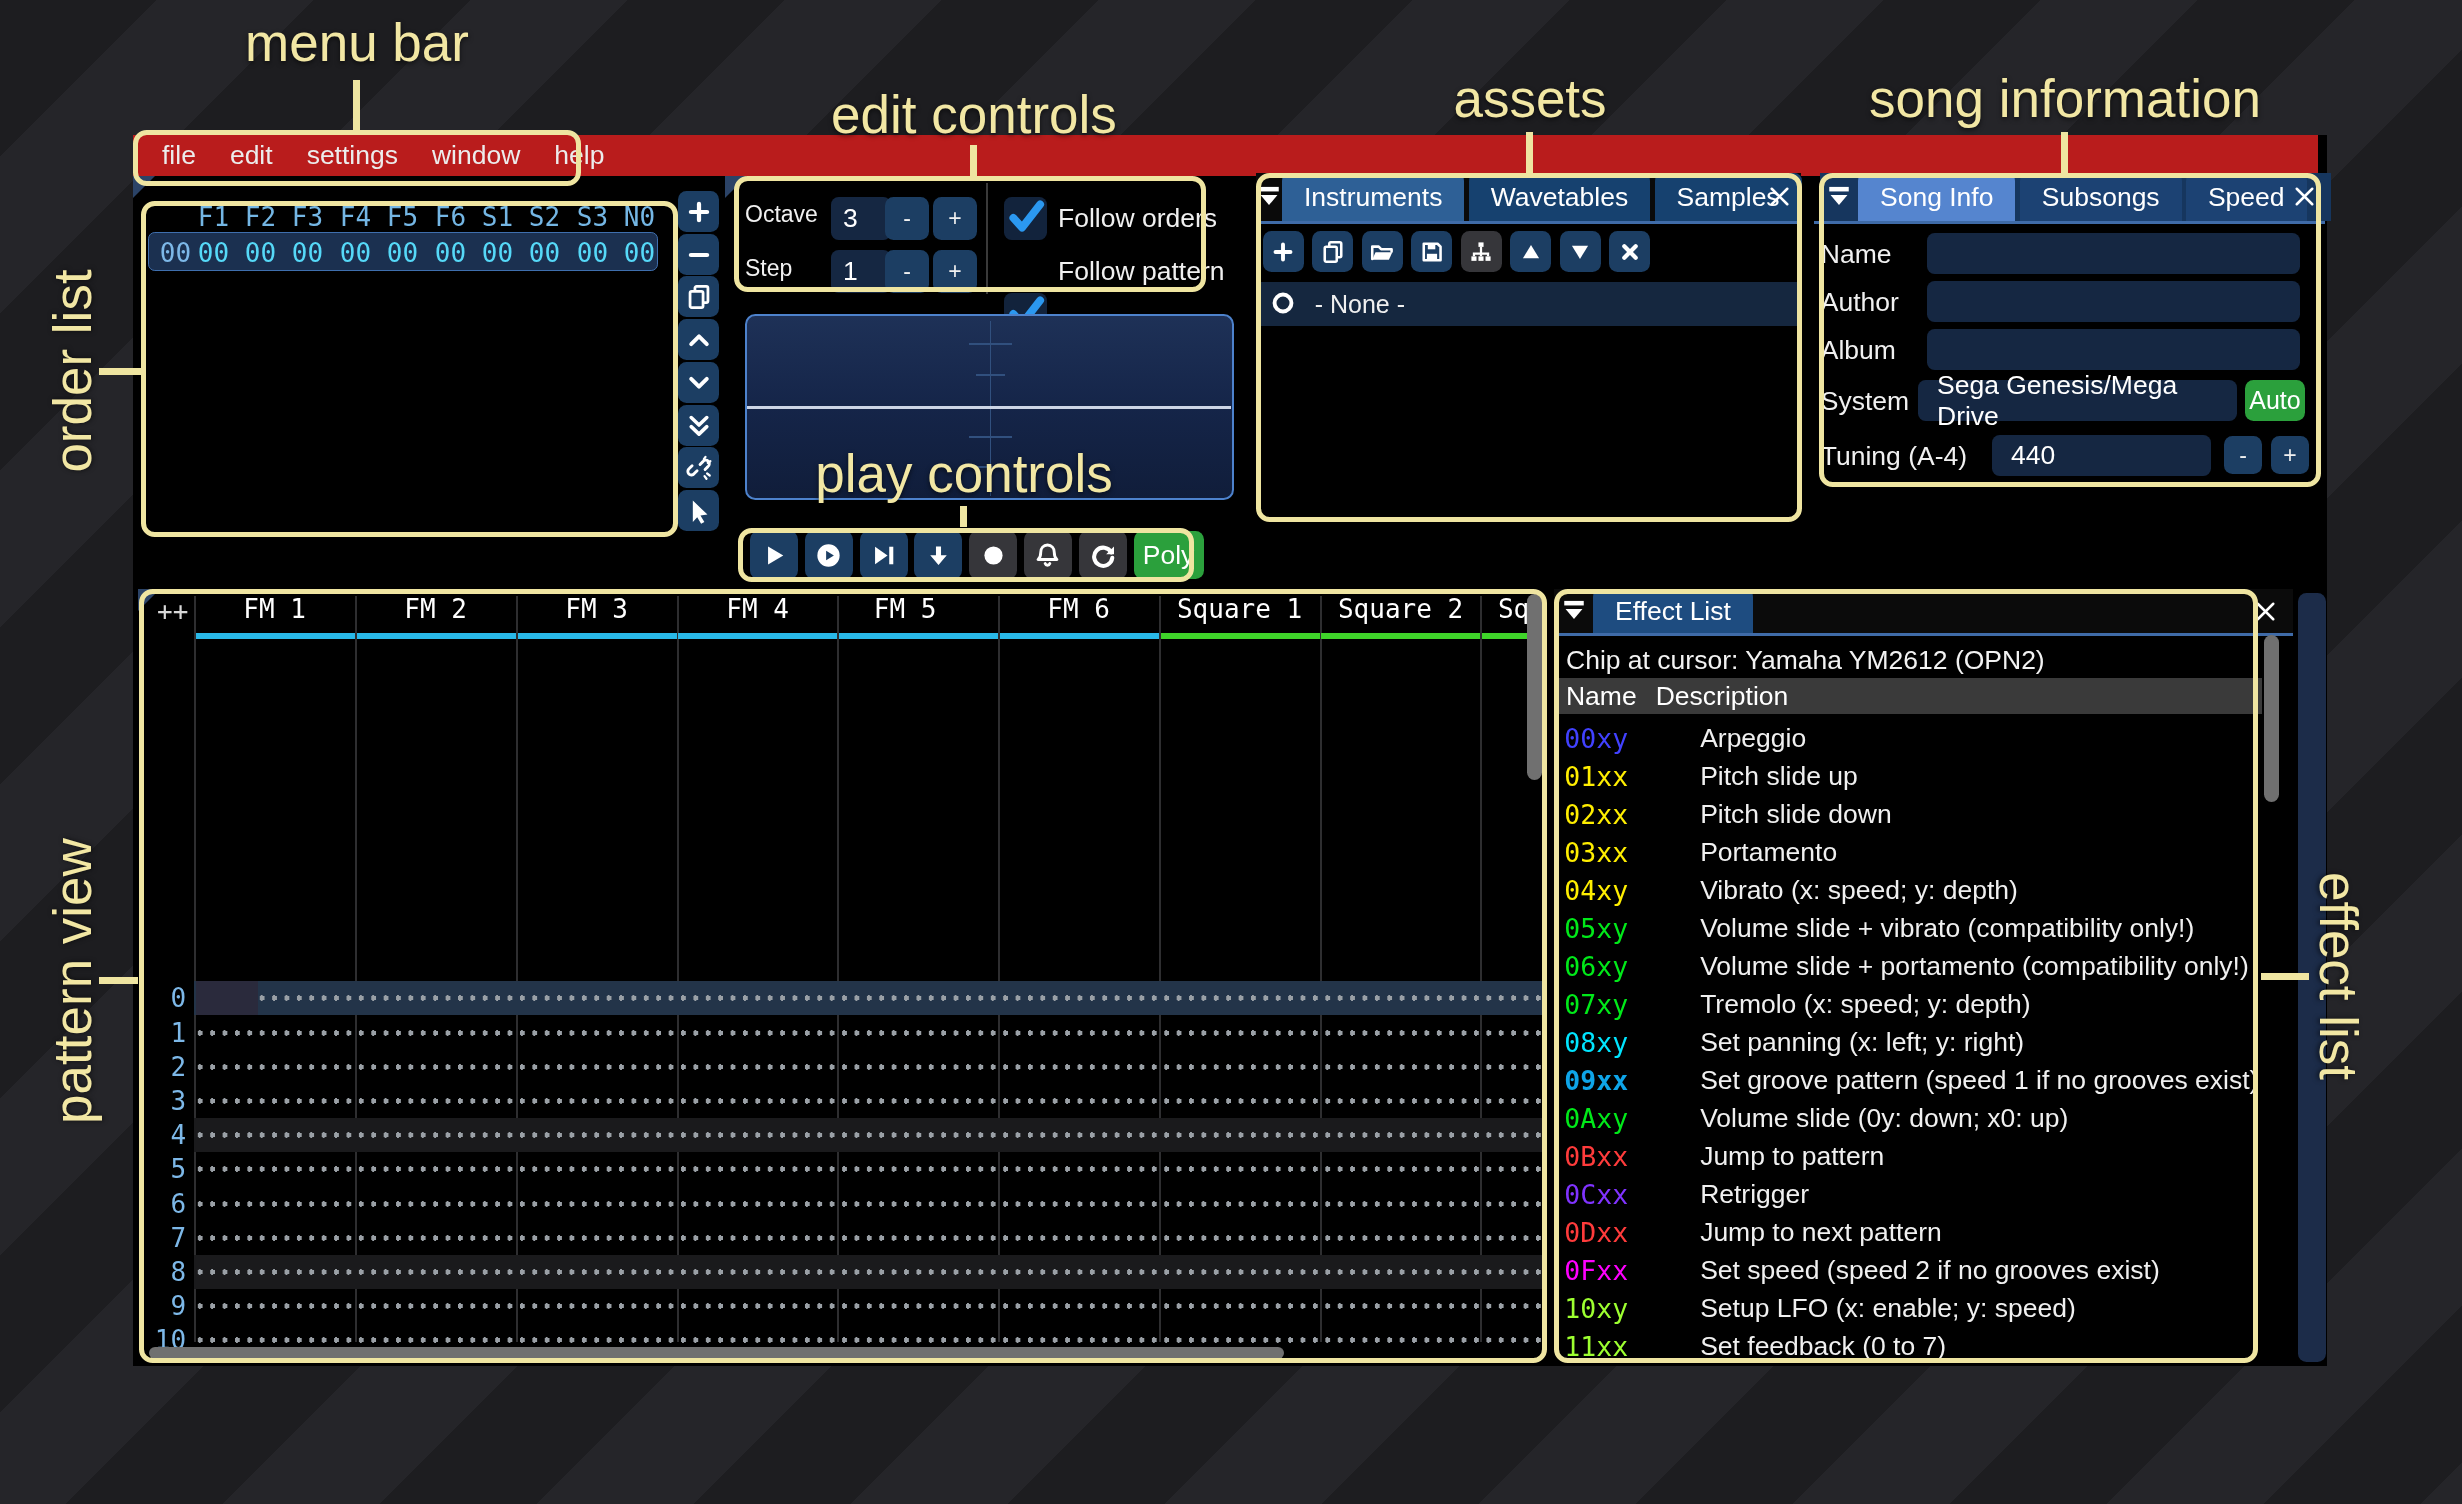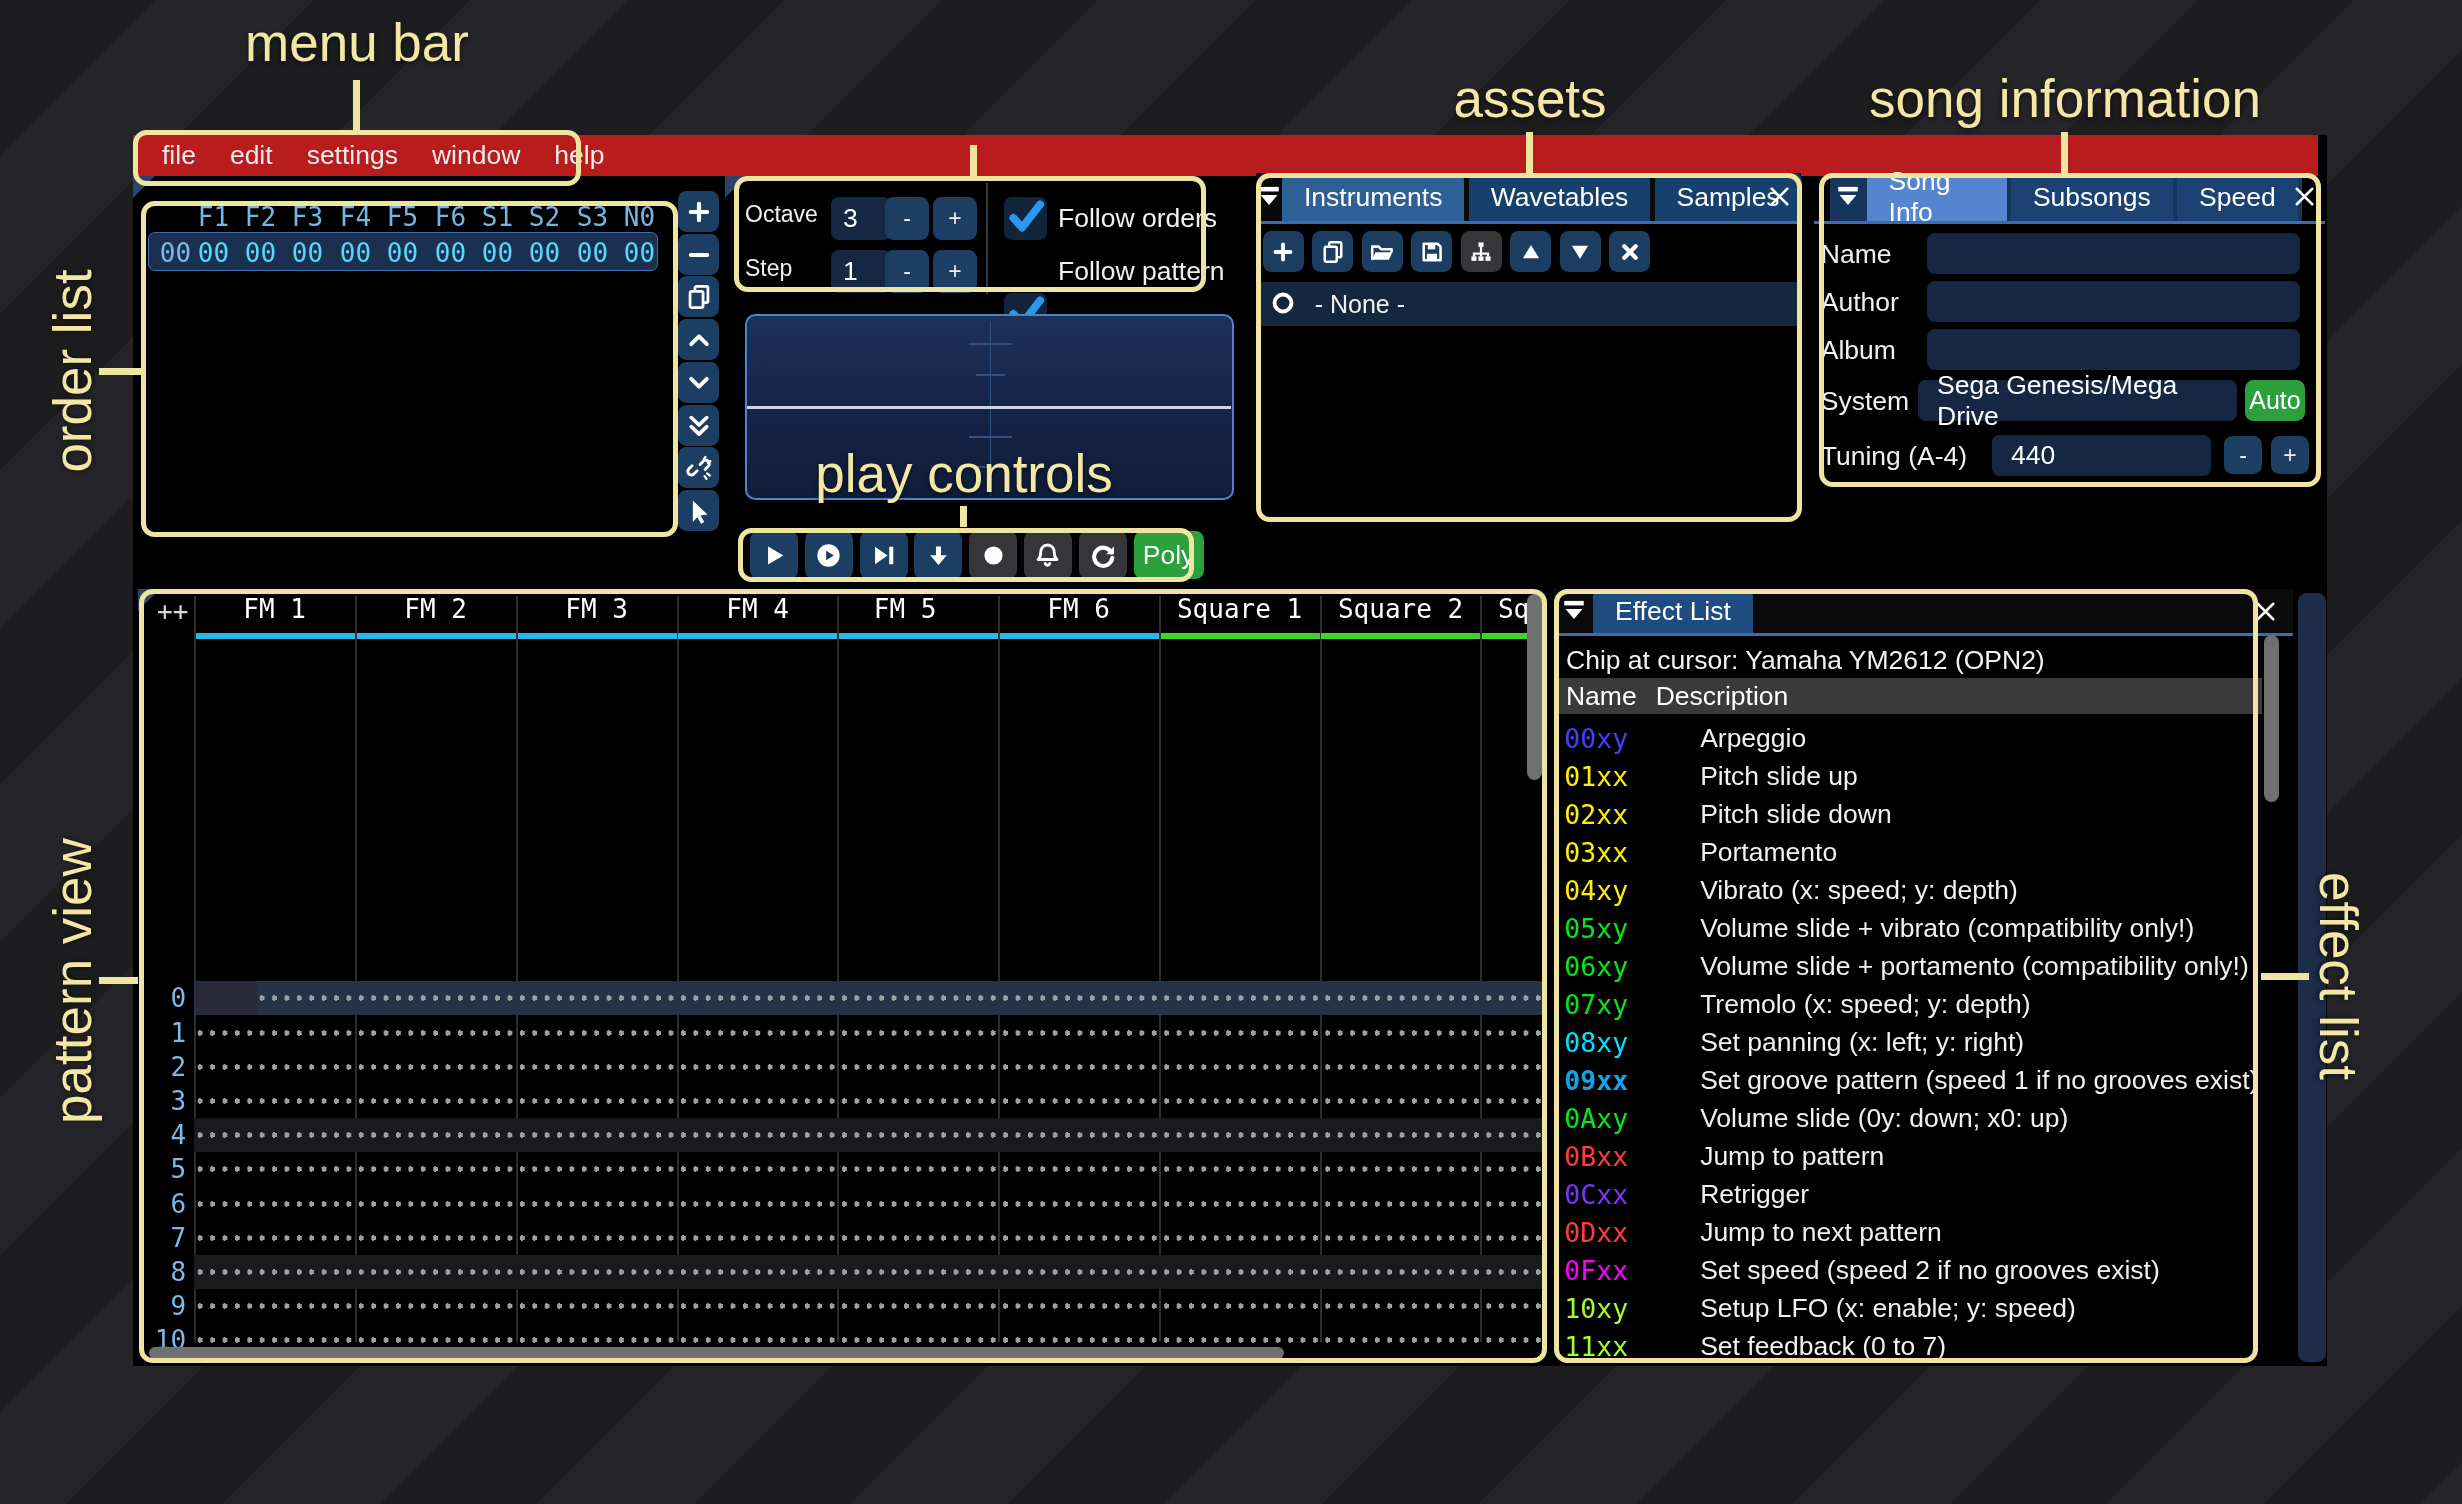--- a/index.html
+++ b/index.html
@@ -297,21 +297,21 @@
         </div>
       <div class="abs" style="left:1.7px;top:109px;width:540px;height:44px;background:#15273f;display:flex;align-items:center">
         <span style="margin-left:12px" id="ic-none"><svg width="26" height="26" viewBox="0 0 16 16">
               <circle cx="8" cy="8" r="5.2" stroke="#fff" fill="none" stroke-linecap="round" stroke-linejoin="round" stroke-width="2.4"></circle>
             </svg></span>
         <span style="margin-left:19px;color:#f0f0f0;font-size:25px">- None -</span>
       </div>
     </div>
 
     <div class="abs" style="left:1681px;top:38px;width:511px;height:314px">
-      <div class="abs tabbar" style="left:16px;top:0;width:472px;height:48px;background:#16365e">
+      <div class="abs tabbar" style="left:6px;top:0;width:511px;height:48px;background:#16365e">
         <div style="width:38px;display:flex;align-items:center;justify-content:center">
             <span id="ic-collapse-2"><svg width="26" height="26" viewBox="0 0 16 16">
                 <rect x="2" y="2.4" width="12" height="2.8" fill="#fff"></rect>
                 <path d="M2.8 7.4h10.4L8 13.6z" fill="#fff"></path>
               </svg></span>
           </div>
         <div id="song-tabs" style="display:flex">
             <div class="tab" style="background: rgb(85, 133, 207);">Song Info</div>
             <div class="tab" style="background: rgb(28, 66, 115);">Subsongs</div>
             <div class="tab" style="background: rgb(28, 66, 115);">Speed</div>
@@ -510,20 +510,21 @@
   <div class="abs ann-lead" style="left:353px;top:80px;width:6.8px;height:50px"></div>
   <div class="abs ann-lead" style="left:970px;top:145px;width:6.8px;height:31px"></div>
   <div class="abs ann-lead" style="left:1526px;top:132px;width:6.8px;height:41px"></div>
   <div class="abs ann-lead" style="left:2061px;top:132px;width:6.8px;height:41px"></div>
   <div class="abs ann-lead" style="left:99px;top:368px;width:42px;height:6.8px"></div>
   <div class="abs ann-lead" style="left:960px;top:506px;width:6.8px;height:21.4px"></div>
   <div class="abs ann-lead" style="left:99px;top:977px;width:39px;height:6.8px"></div>
   <div class="abs ann-lead" style="left:2261px;top:973px;width:48px;height:6.8px"></div>
 
   <div class="abs ann-label hlabel" style="left:357px;top:12px">menu bar</div>
+  <div class="abs ann-label hlabel" style="left:974px;top:84px">edit controls</div>
   <div class="abs ann-label hlabel" style="left:1530px;top:68px">assets</div>
   <div class="abs ann-label hlabel" style="left:2065px;top:68px">song information</div>
   <div class="abs ann-label hlabel" style="left:964px;top:443px">play controls</div>
   <div class="abs ann-label vlabel" style="left:72px;top:371px">order list</div>
   <div class="abs ann-label vlabel" style="left:72px;top:981px">pattern view</div>
   <div class="abs ann-label vlabel cw" style="left:2338px;top:976px">effect list</div>
 </div>
 
 
 </body></html>

